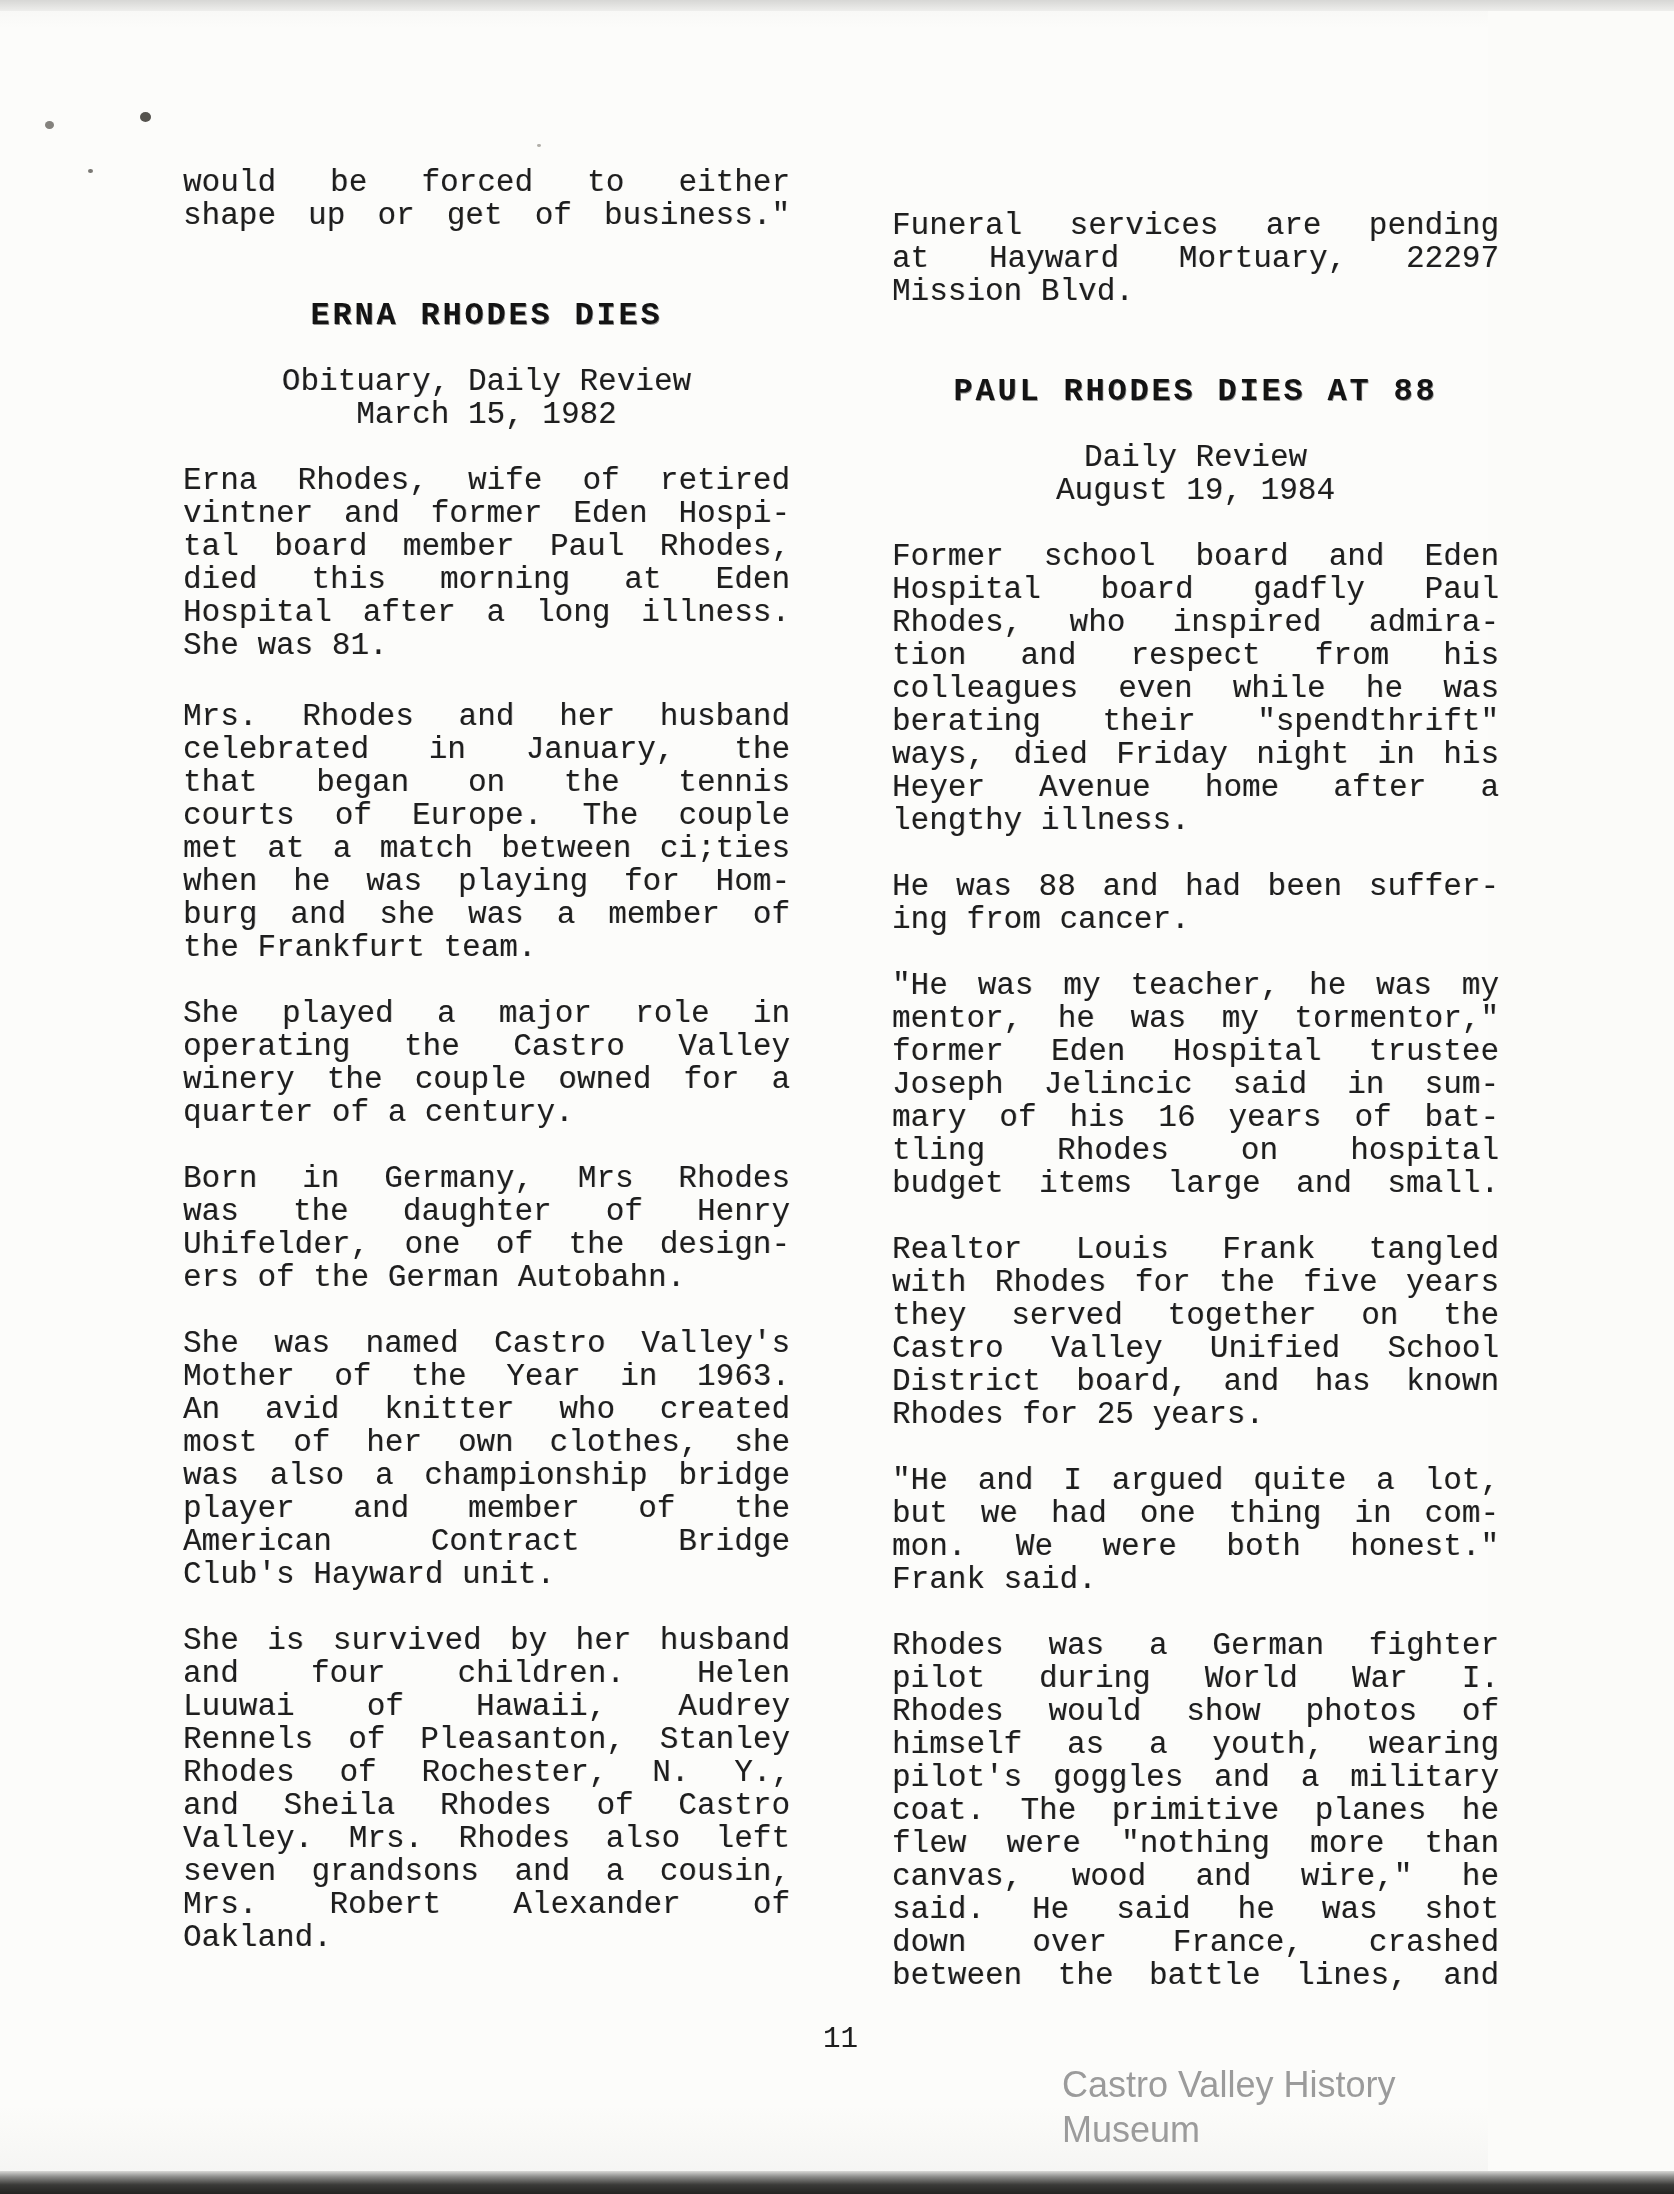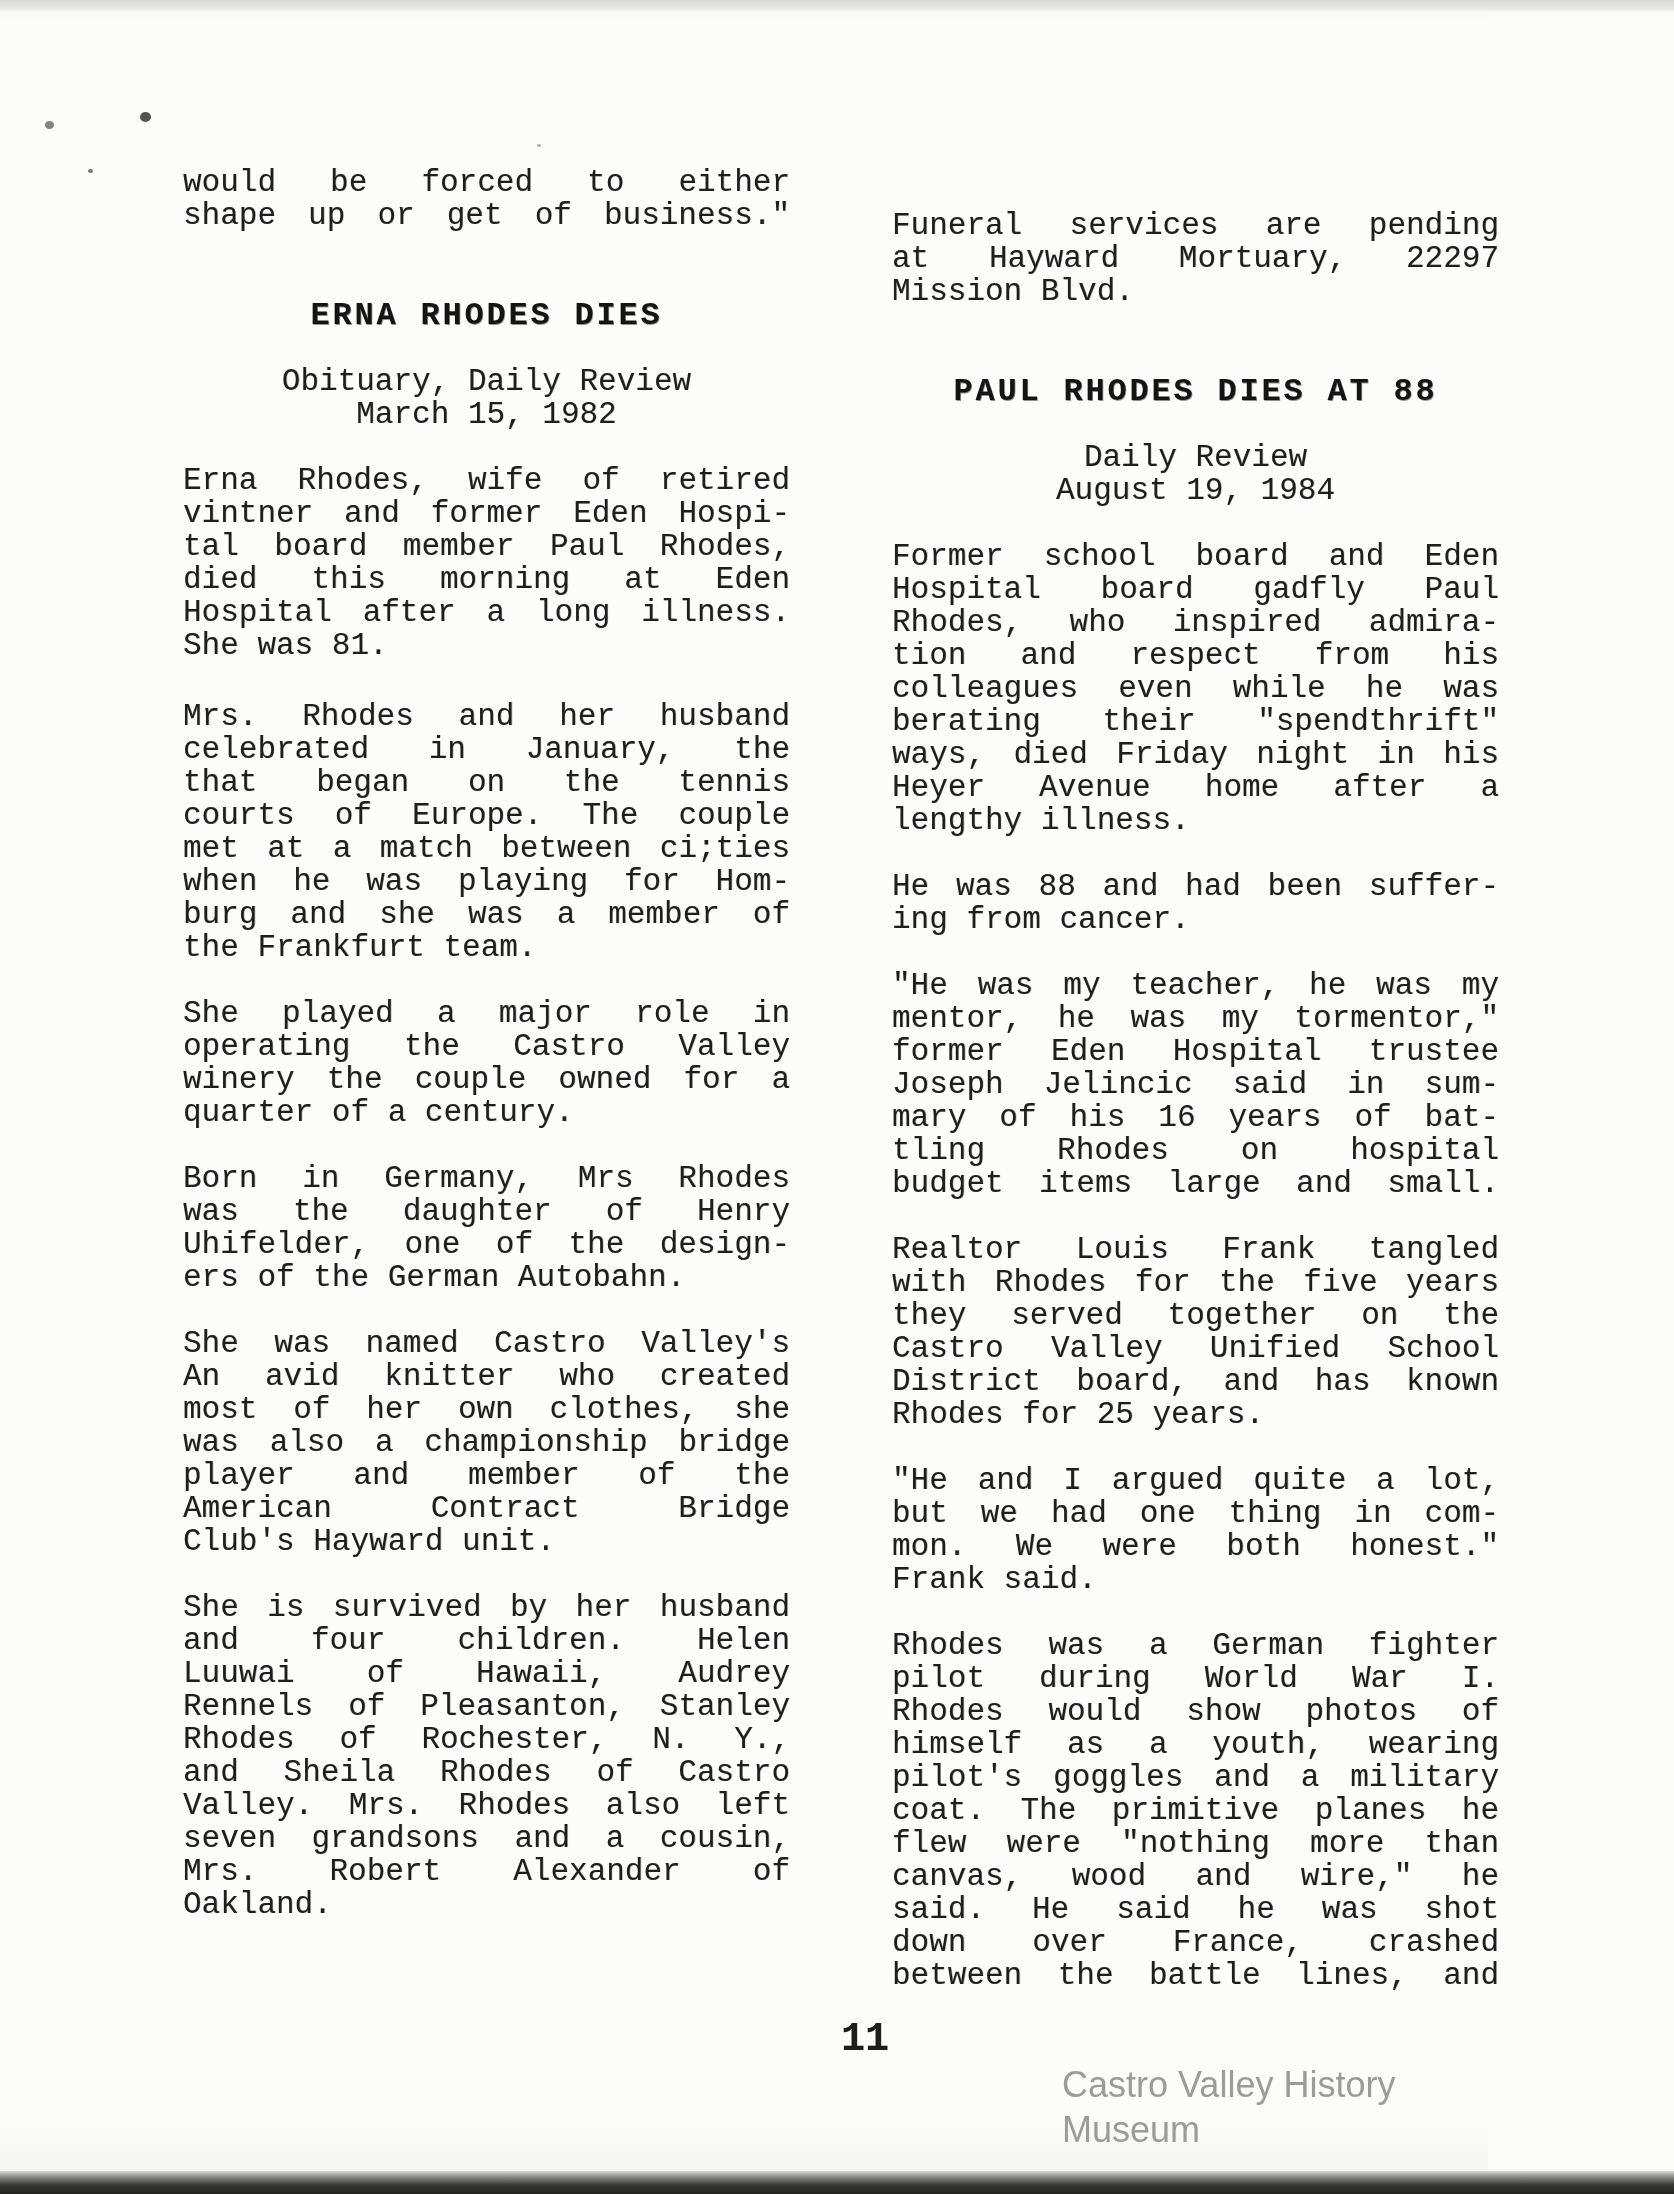--- a/index.html
+++ b/index.html
@@ -25,23 +25,22 @@
   }
   .line.just{text-align:justify;text-align-last:justify;}
   .line.center{text-align:center;text-align-last:center;}
   .line.heading{
     font-weight:bold;font-size:32px;letter-spacing:2.8px;
     text-align:center;text-align-last:center;color:#141414;
     text-shadow:0.8px 0.6px 0 rgba(15,15,15,0.45);
   }
   .page-number{
     position:absolute;left:823px;top:2023px;width:84px;
-    text-align:center;font-size:40px;line-height:33px;color:#1e1e1e;
+    font-size:29px;line-height:33px;color:#1e1e1e;
     text-shadow:0.6px 0.4px 0 rgba(25,25,25,0.3);
-    font-weight:bold;
   }
   .watermark{
     position:absolute;left:1062px;top:2062px;
     font-family:"Liberation Sans",sans-serif;
     font-size:36px;line-height:45px;color:#9b9b9b;letter-spacing:0px;
   }
   .speck{position:absolute;border-radius:50%;}
   .sp1{left:140px;top:112px;width:11px;height:9.8px;background:#55534e;}
   .sp2{left:45px;top:121px;width:9px;height:8.4px;background:#6e6c66;opacity:.85;}
   .sp3{left:88px;top:169px;width:4.9px;height:4.2px;background:#7a7874;}
@@ -97,20 +96,21 @@
         <div class="line">quarter of a century.</div>
       </div>
       <div class="block par" style="margin-top: 33px;">
         <div class="line just">Born in Germany, Mrs Rhodes</div>
         <div class="line just">was the daughter of Henry</div>
         <div class="line just">Uhifelder, one of the design-</div>
         <div class="line">ers of the German Autobahn.</div>
       </div>
       <div class="block par" style="margin-top: 33px;">
         <div class="line just">She was named Castro Valley's</div>
+        <div class="line just">Mother of the Year in 1963.</div>
         <div class="line just">An avid knitter who created</div>
         <div class="line just">most of her own clothes, she</div>
         <div class="line just">was also a championship bridge</div>
         <div class="line just">player and member of the</div>
         <div class="line just">American Contract Bridge</div>
         <div class="line">Club's Hayward unit.</div>
       </div>
       <div class="block par" style="margin-top: 33px;">
         <div class="line just">She is survived by her husband</div>
         <div class="line just">and four children. Helen</div>

